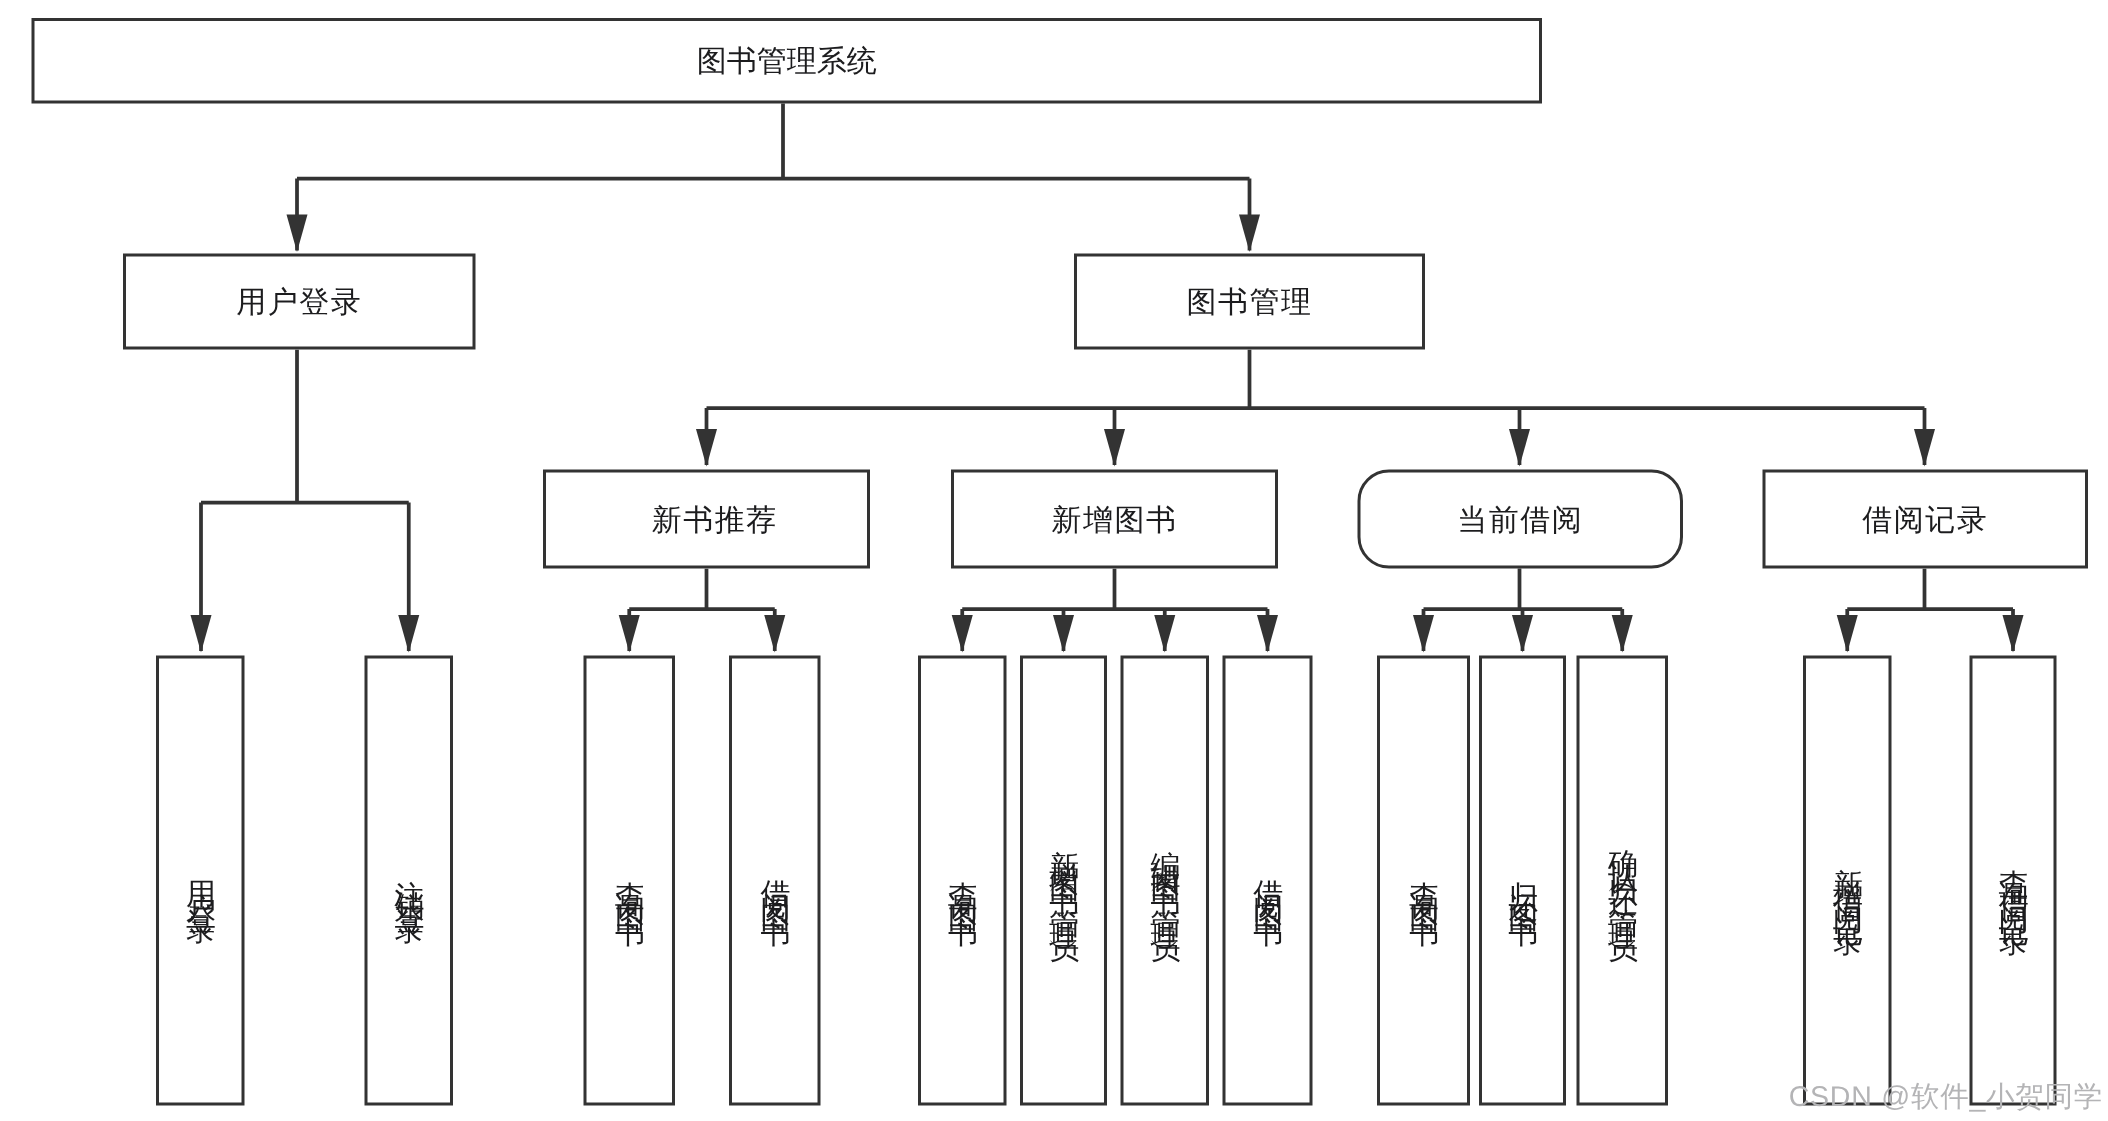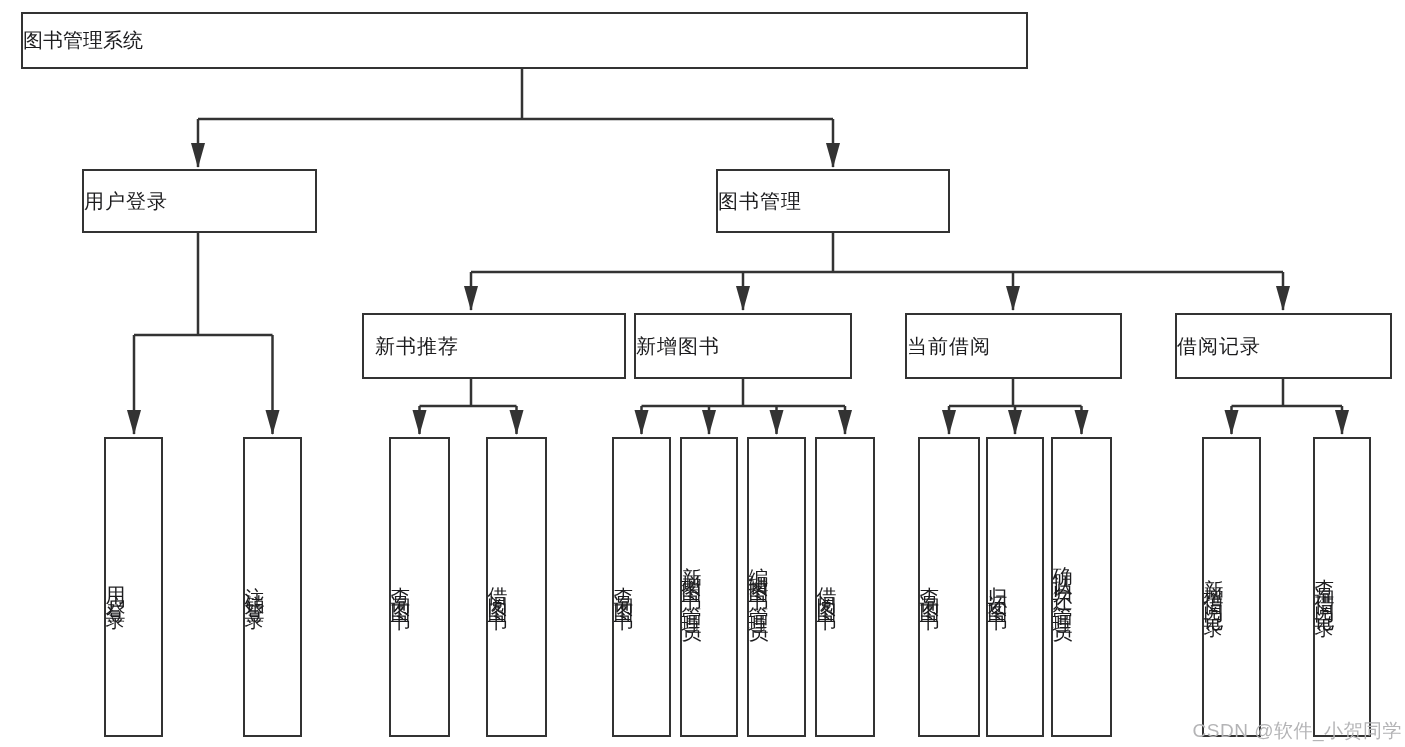--- a/index.html
+++ b/index.html
@@ -22,20 +22,21 @@
     stroke-width: 2.5;
     fill: none;
   }
   .node {
     position: absolute;
     box-sizing: border-box;
     border: 2.5px solid #333333;
     background: #ffffff;
     display: flex;
     align-items: center;
+    justify-content: center;
     text-align: center;
   }
   .hnode { font-size: 20px; letter-spacing: 1px; }
   .root-node { font-size: 20px; }
   .leaf { }
   .vtext {
     writing-mode: vertical-lr;
     text-orientation: mixed;
     font-size: 20px;
     letter-spacing: 8px;
@@ -104,27 +105,27 @@
     <span>图书管理系统</span>
   </div>
 
   <div class="node hnode" style="left:82px; top:169px; width:235px; height:64px;">
     <span>用户登录</span>
   </div>
   <div class="node hnode" style="left:716px; top:169px; width:234px; height:64px;">
     <span>图书管理</span>
   </div>
 
-  <div class="node hnode" style="left:362px; top:313px; width:264px; height:66px;padding-left:11px;">
+  <div class="node hnode" style="left:362px; top:313px; width:218px; height:66px;padding-left:11px;">
     <span>新书推荐</span>
   </div>
   <div class="node hnode" style="left:634px; top:313px; width:218px; height:66px;">
     <span>新增图书</span>
   </div>
-  <div class="node hnode" style="left:905px; top:313px; width:217px; height:66px;">
+  <div class="node hnode" style="left:905px; top:313px; width:217px; height:66px;border-radius:21px;">
     <span>当前借阅</span>
   </div>
   <div class="node hnode" style="left:1175px; top:313px; width:217px; height:66px;">
     <span>借阅记录</span>
   </div>
 
   <div class="node leaf" style="left:104px; top:437px; width:59px; height:300px;">
     <span class="vtext">用户登录</span>
   </div>
   <div class="node leaf" style="left:243px; top:437px; width:59px; height:300px;">

